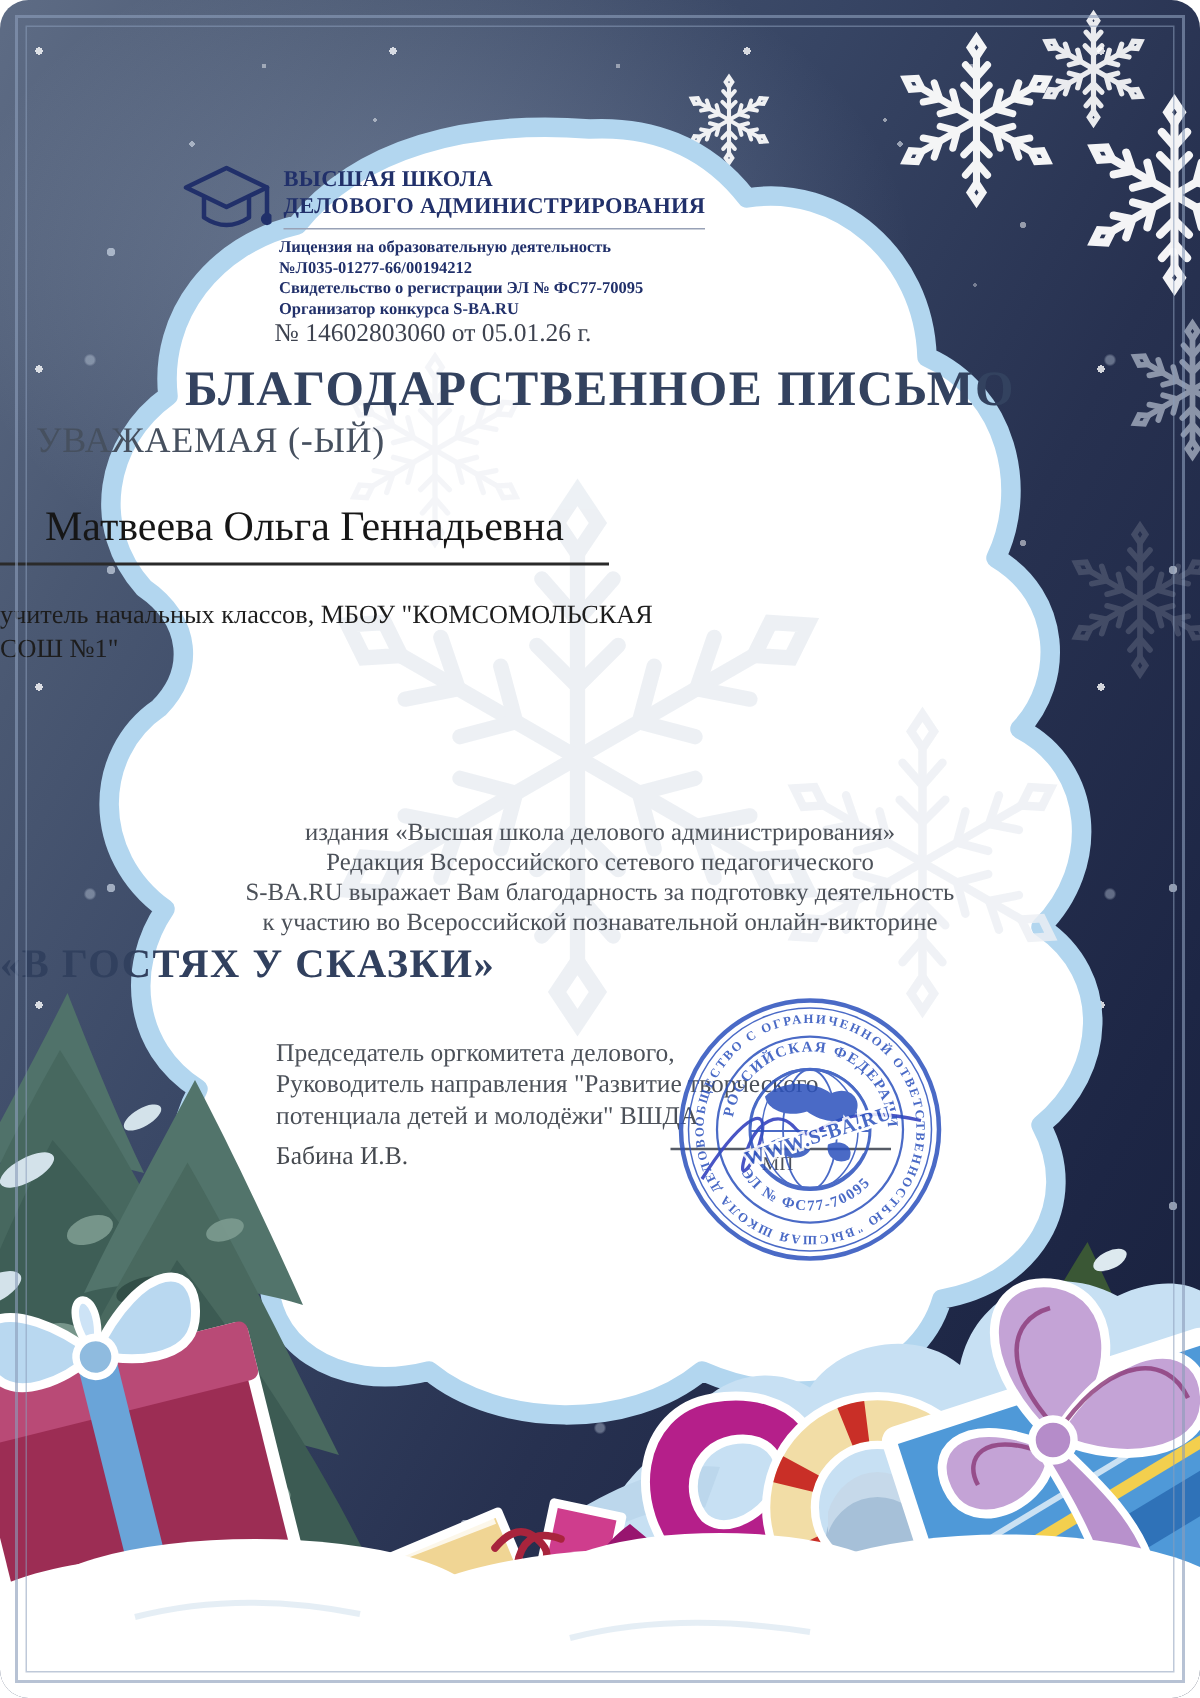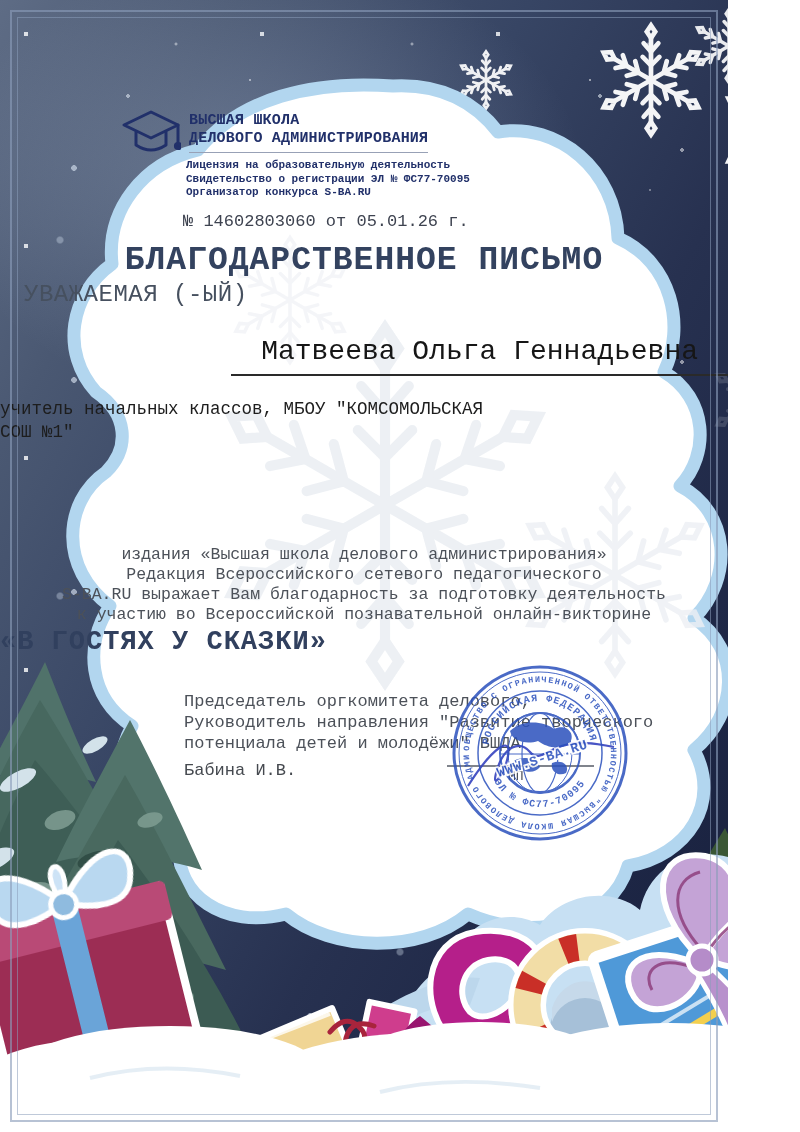--- a/index.html
+++ b/index.html
@@ -1,19 +1,20 @@
 <!DOCTYPE html>
 <html><head>
 <meta charset="utf-8">
 <style>
   html,body{margin:0;padding:0;}
   .page{
-    position:relative; width:728px; height:1132px; overflow:hidden;
-    font-family:Liberation Mono, monospace;
+    position:relative; width:800px; height:1132px; overflow:hidden;
+    font-family:Liberation Serif, serif;
     background:linear-gradient(118deg,#5e6c85 0%,#4a5872 18%,#374564 40%,#273150 62%,#1d2645 82%,#171f3a 100%);
+    border-radius:19px;
   }
   
   .sky-dots,.sky-dots2{position:absolute;inset:0;pointer-events:none;}
   .sky-dots{
     background-image:
       radial-gradient(circle 4px at 26px 34px, rgba(255,255,255,.8) 60%, transparent 62%),
       radial-gradient(circle 3px at 128px 96px, rgba(235,242,250,.55) 60%, transparent 62%),
       radial-gradient(circle 5px at 74px 168px, rgba(225,235,248,.6) 55%, transparent 60%),
       radial-gradient(circle 2.5px at 176px 44px, rgba(255,255,255,.45) 60%, transparent 65%),
       radial-gradient(circle 3.5px at 210px 150px, rgba(255,255,255,.5) 55%, transparent 60%);
@@ -37,21 +38,21 @@
   .content{position:absolute;inset:0;z-index:4;}
   .content>div{position:absolute;}
   .cap-icon{position:absolute;left:121px;top:107px;}
   .brand{left:189px;top:112px;font-size:15px;font-weight:bold;color:#21306a;line-height:1.18;
          letter-spacing:.2px;padding-bottom:5px;border-bottom:1px solid #98a1b6;}
   .license{left:186px;top:159px;font-size:11px;font-weight:bold;color:#21306a;line-height:1.24;}
   .doc-number{left:183px;top:212px;font-size:17px;color:#3e4350;}
   .title{left:0;top:242px;width:100%;text-align:center;font-size:33px;font-weight:bold;
          color:#33425f;letter-spacing:1px;}
   .salutation{left:0;top:281px;width:100%;text-align:left;font-size:24px;color:#46505f;letter-spacing:.5px;padding-left:24px;}
-  .name-wrap{left:0;top:336px;width:100%;text-align:right;}
+  .name-wrap{left:0;top:336px;width:100%;text-align:left;}
   .name{display:inline-block;font-size:28px;color:#161616;padding:0 30px 7px;border-bottom:2px solid #2a2a2a;}
   .role{left:0;top:378px;width:100%;text-align:left;font-size:17.5px;color:#1d1d1d;line-height:1.33;margin-top:20px;}
   .body-text{left:0;top:545px;width:100%;text-align:center;font-size:16.5px;color:#4c5159;line-height:1.22;}
   .event{left:0;top:627px;width:100%;text-align:left;font-size:27px;font-weight:bold;
          color:#31405e;letter-spacing:1px;}
   .signatory{left:184px;top:691px;font-size:17px;color:#4c5159;line-height:1.24;}
   .signatory .sig-name{margin-top:6px;color:#45494f;}
 </style>
 </head>
 <body>
@@ -125,20 +126,21 @@
         <path d="M57 18 L57 36"></path>
         <circle cx="57" cy="39" r="2.6" fill="#21306a"></circle>
       </g>
     </svg>
     <div class="brand">
       <div>ВЫСШАЯ ШКОЛА</div>
       <div>ДЕЛОВОГО АДМИНИСТРИРОВАНИЯ</div>
     </div>
     <div class="license">
       <div>Лицензия на образовательную деятельность</div>
+      <div>№Л035-01277-66/00194212</div>
       <div>Свидетельство о регистрации ЭЛ № ФС77-70095</div>
       <div>Организатор конкурса S-BA.RU</div>
     </div>
     <div class="doc-number">№ 14602803060 от 05.01.26 г.</div>
     <div class="title">БЛАГОДАРСТВЕННОЕ ПИСЬМО</div>
     <div class="salutation">УВАЖАЕМАЯ (-ЫЙ)</div>
     <div class="name-wrap">
       <span class="name">Матвеева Ольга Геннадьевна</span>
     </div>
     <div class="role">

